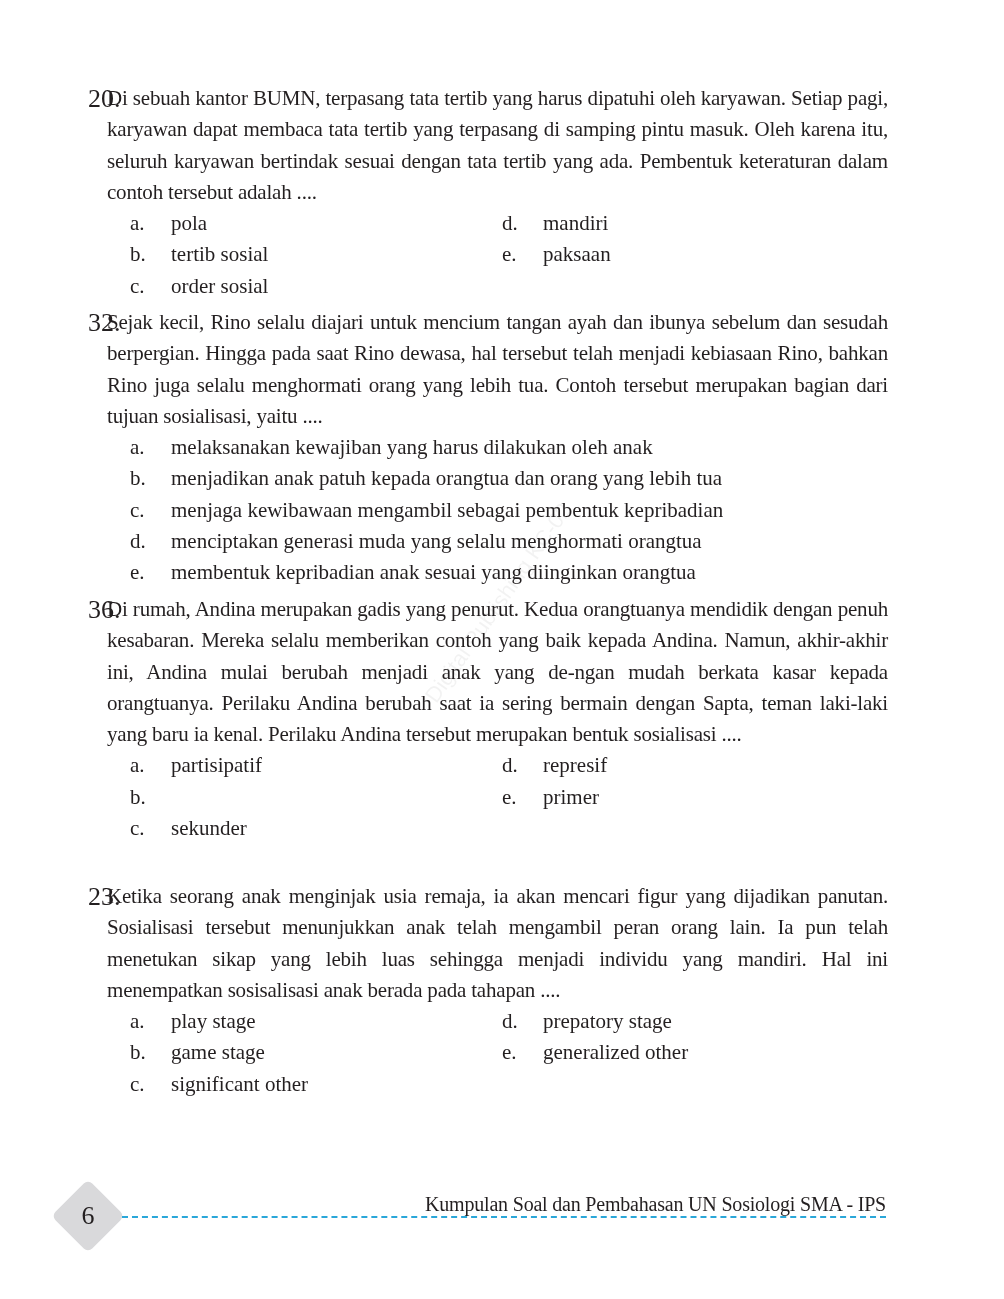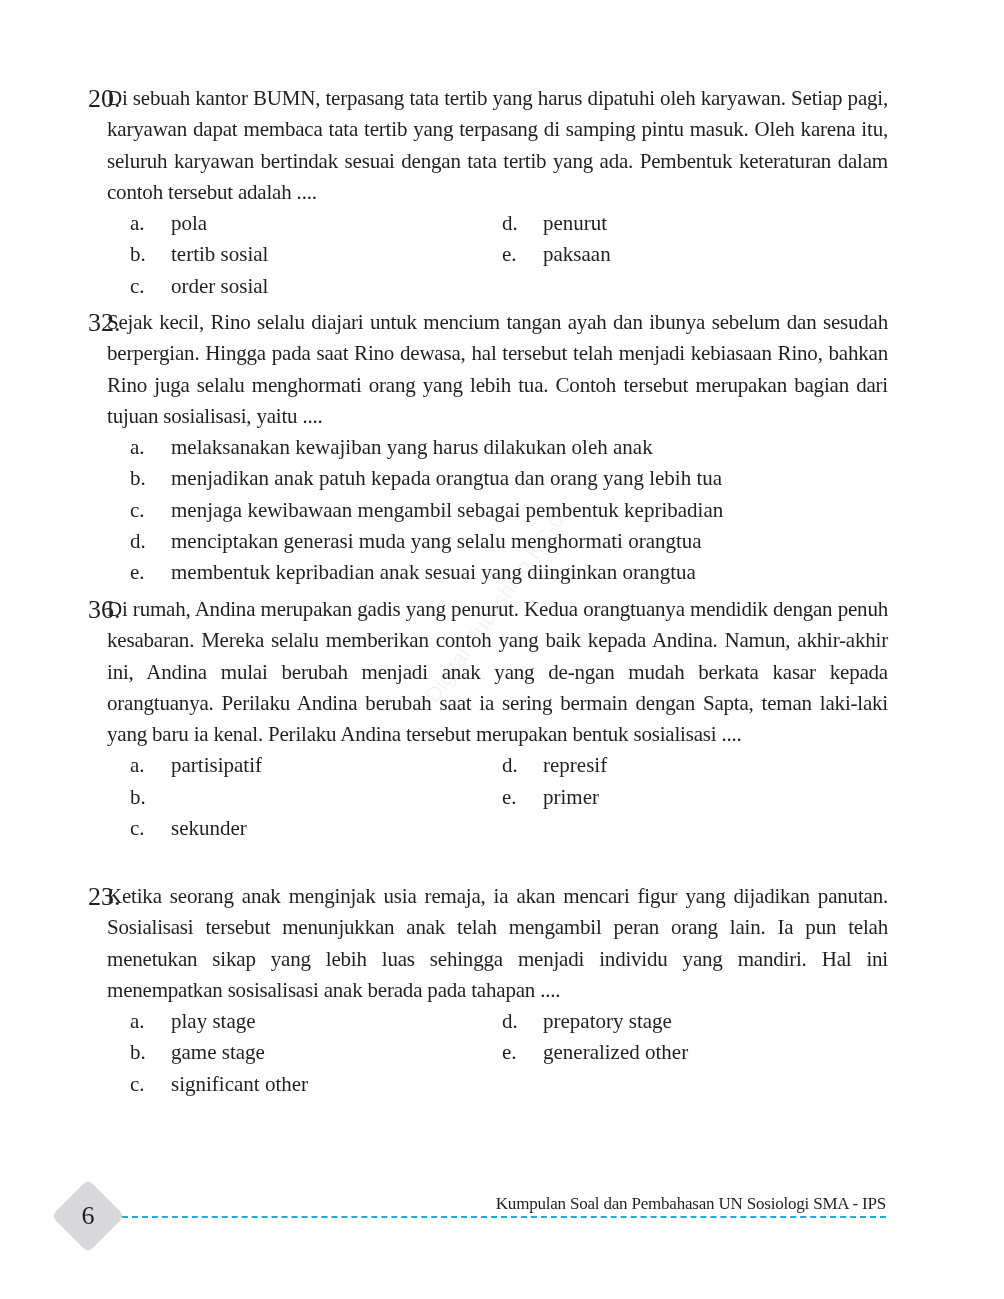--- a/index.html
+++ b/index.html
@@ -29,21 +29,21 @@
   .footer-page-num {
     position: absolute; left: 62px; top: 1199px; width: 52px; text-align: center;
     font-size: 26px; line-height: 34px; color: #231f20;
   }
   .footer-line {
     position: absolute; left: 122px; top: 1216px; width: 764px; height: 0;
     border-top: 2px dashed #2aa7d9;
   }
   .footer-title {
     position: absolute; right: 118px; top: 1194px;
-    font-size: 17px; line-height: 20px; color: #231f20; letter-spacing: -0.2px; margin-left: 36px;
+    font-size: 20px; line-height: 20px; color: #231f20; letter-spacing: -0.2px; margin-left: 36px;
   }
   .watermark {
     position: absolute; left: 380px; top: 590px; transform: rotate(-55deg);
     font-family: "Liberation Sans", sans-serif; font-size: 22px;
     color: rgba(0,0,0,0.05); white-space: nowrap; pointer-events: none;
   }
 </style>
 </head>
 <body>
 
@@ -54,21 +54,21 @@
   <div class="question" style="top:83px;">
     <div class="q-num">20.</div>
     <div class="q-text">Di sebuah kantor BUMN, terpasang tata tertib yang harus dipatuhi oleh karyawan. Setiap pagi, karyawan dapat membaca tata tertib yang terpasang di samping pintu masuk. Oleh karena itu, seluruh karyawan bertindak sesuai dengan tata tertib yang ada. Pembentuk keteraturan dalam contoh tersebut adalah ....</div>
     <div class="options opt-grid">
       <div class="opt">
           <span class="opt-letter">a.</span>
           <span class="opt-text">pola</span>
         </div>
       <div class="opt">
           <span class="opt-letter">d.</span>
-          <span class="opt-text">penurut</span>
+          <span class="opt-text">mandiri</span>
         </div>
       <div class="opt">
           <span class="opt-letter">b.</span>
           <span class="opt-text">tertib sosial</span>
         </div>
       <div class="opt">
           <span class="opt-letter">e.</span>
           <span class="opt-text">paksaan</span>
         </div>
       <div class="opt">

